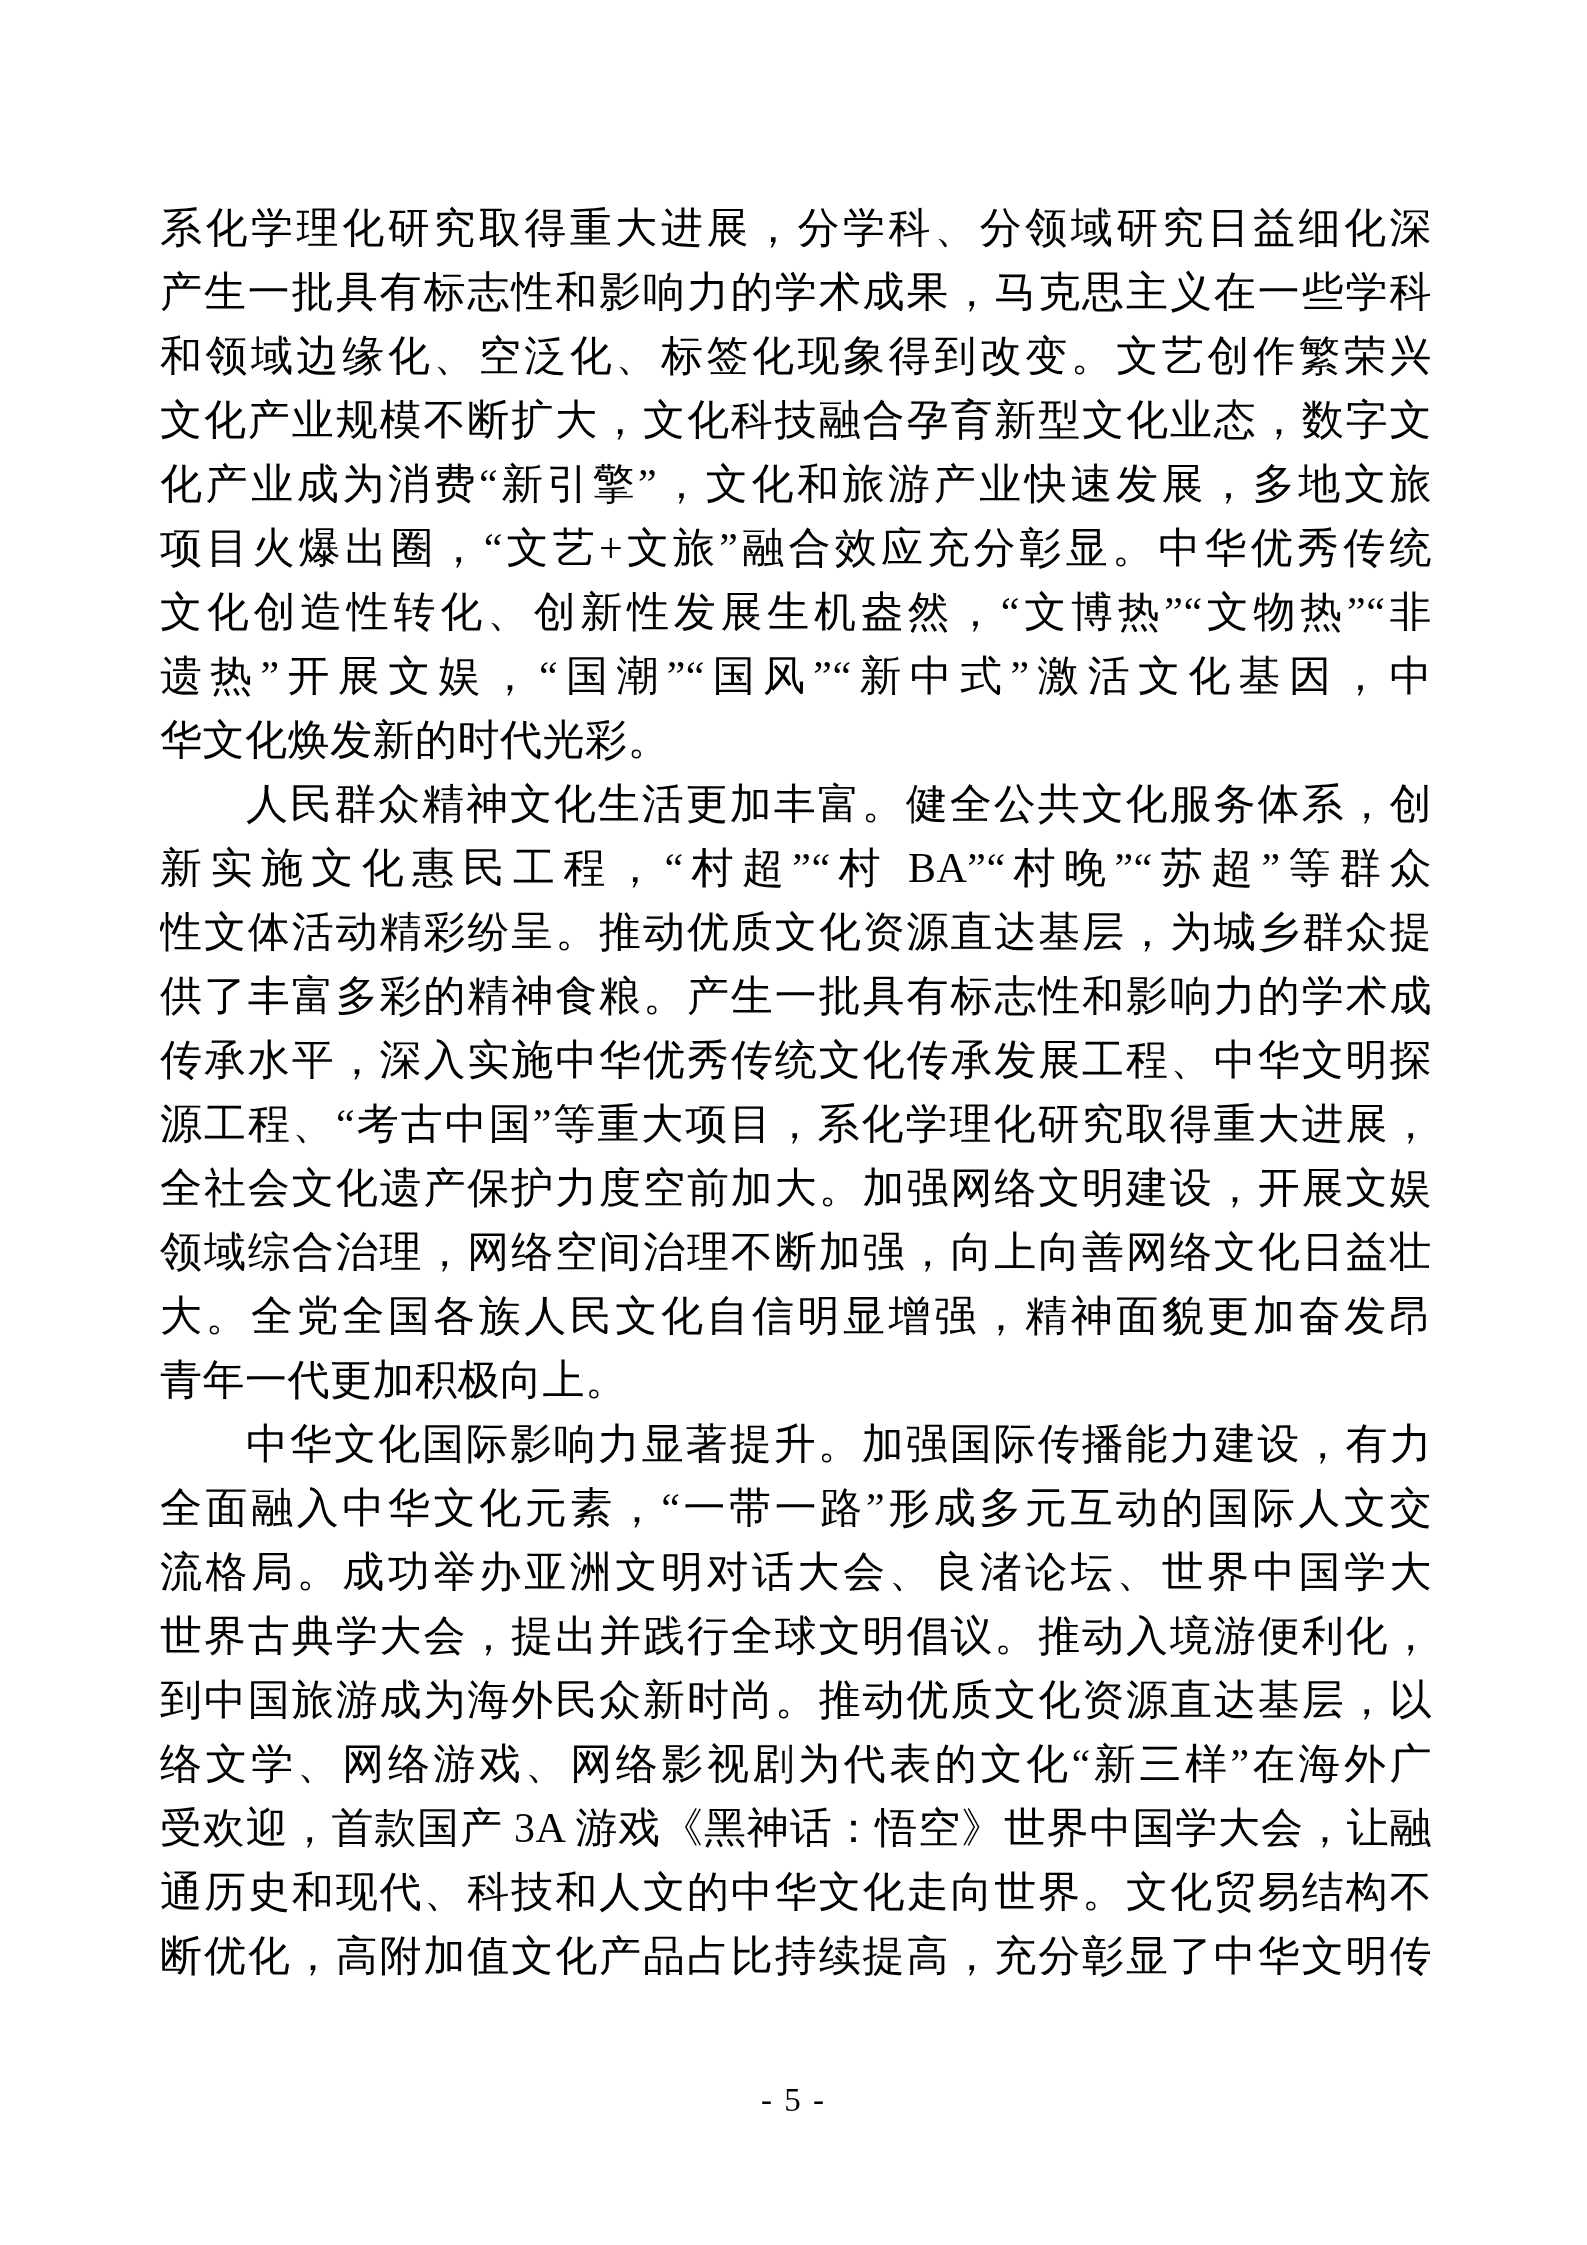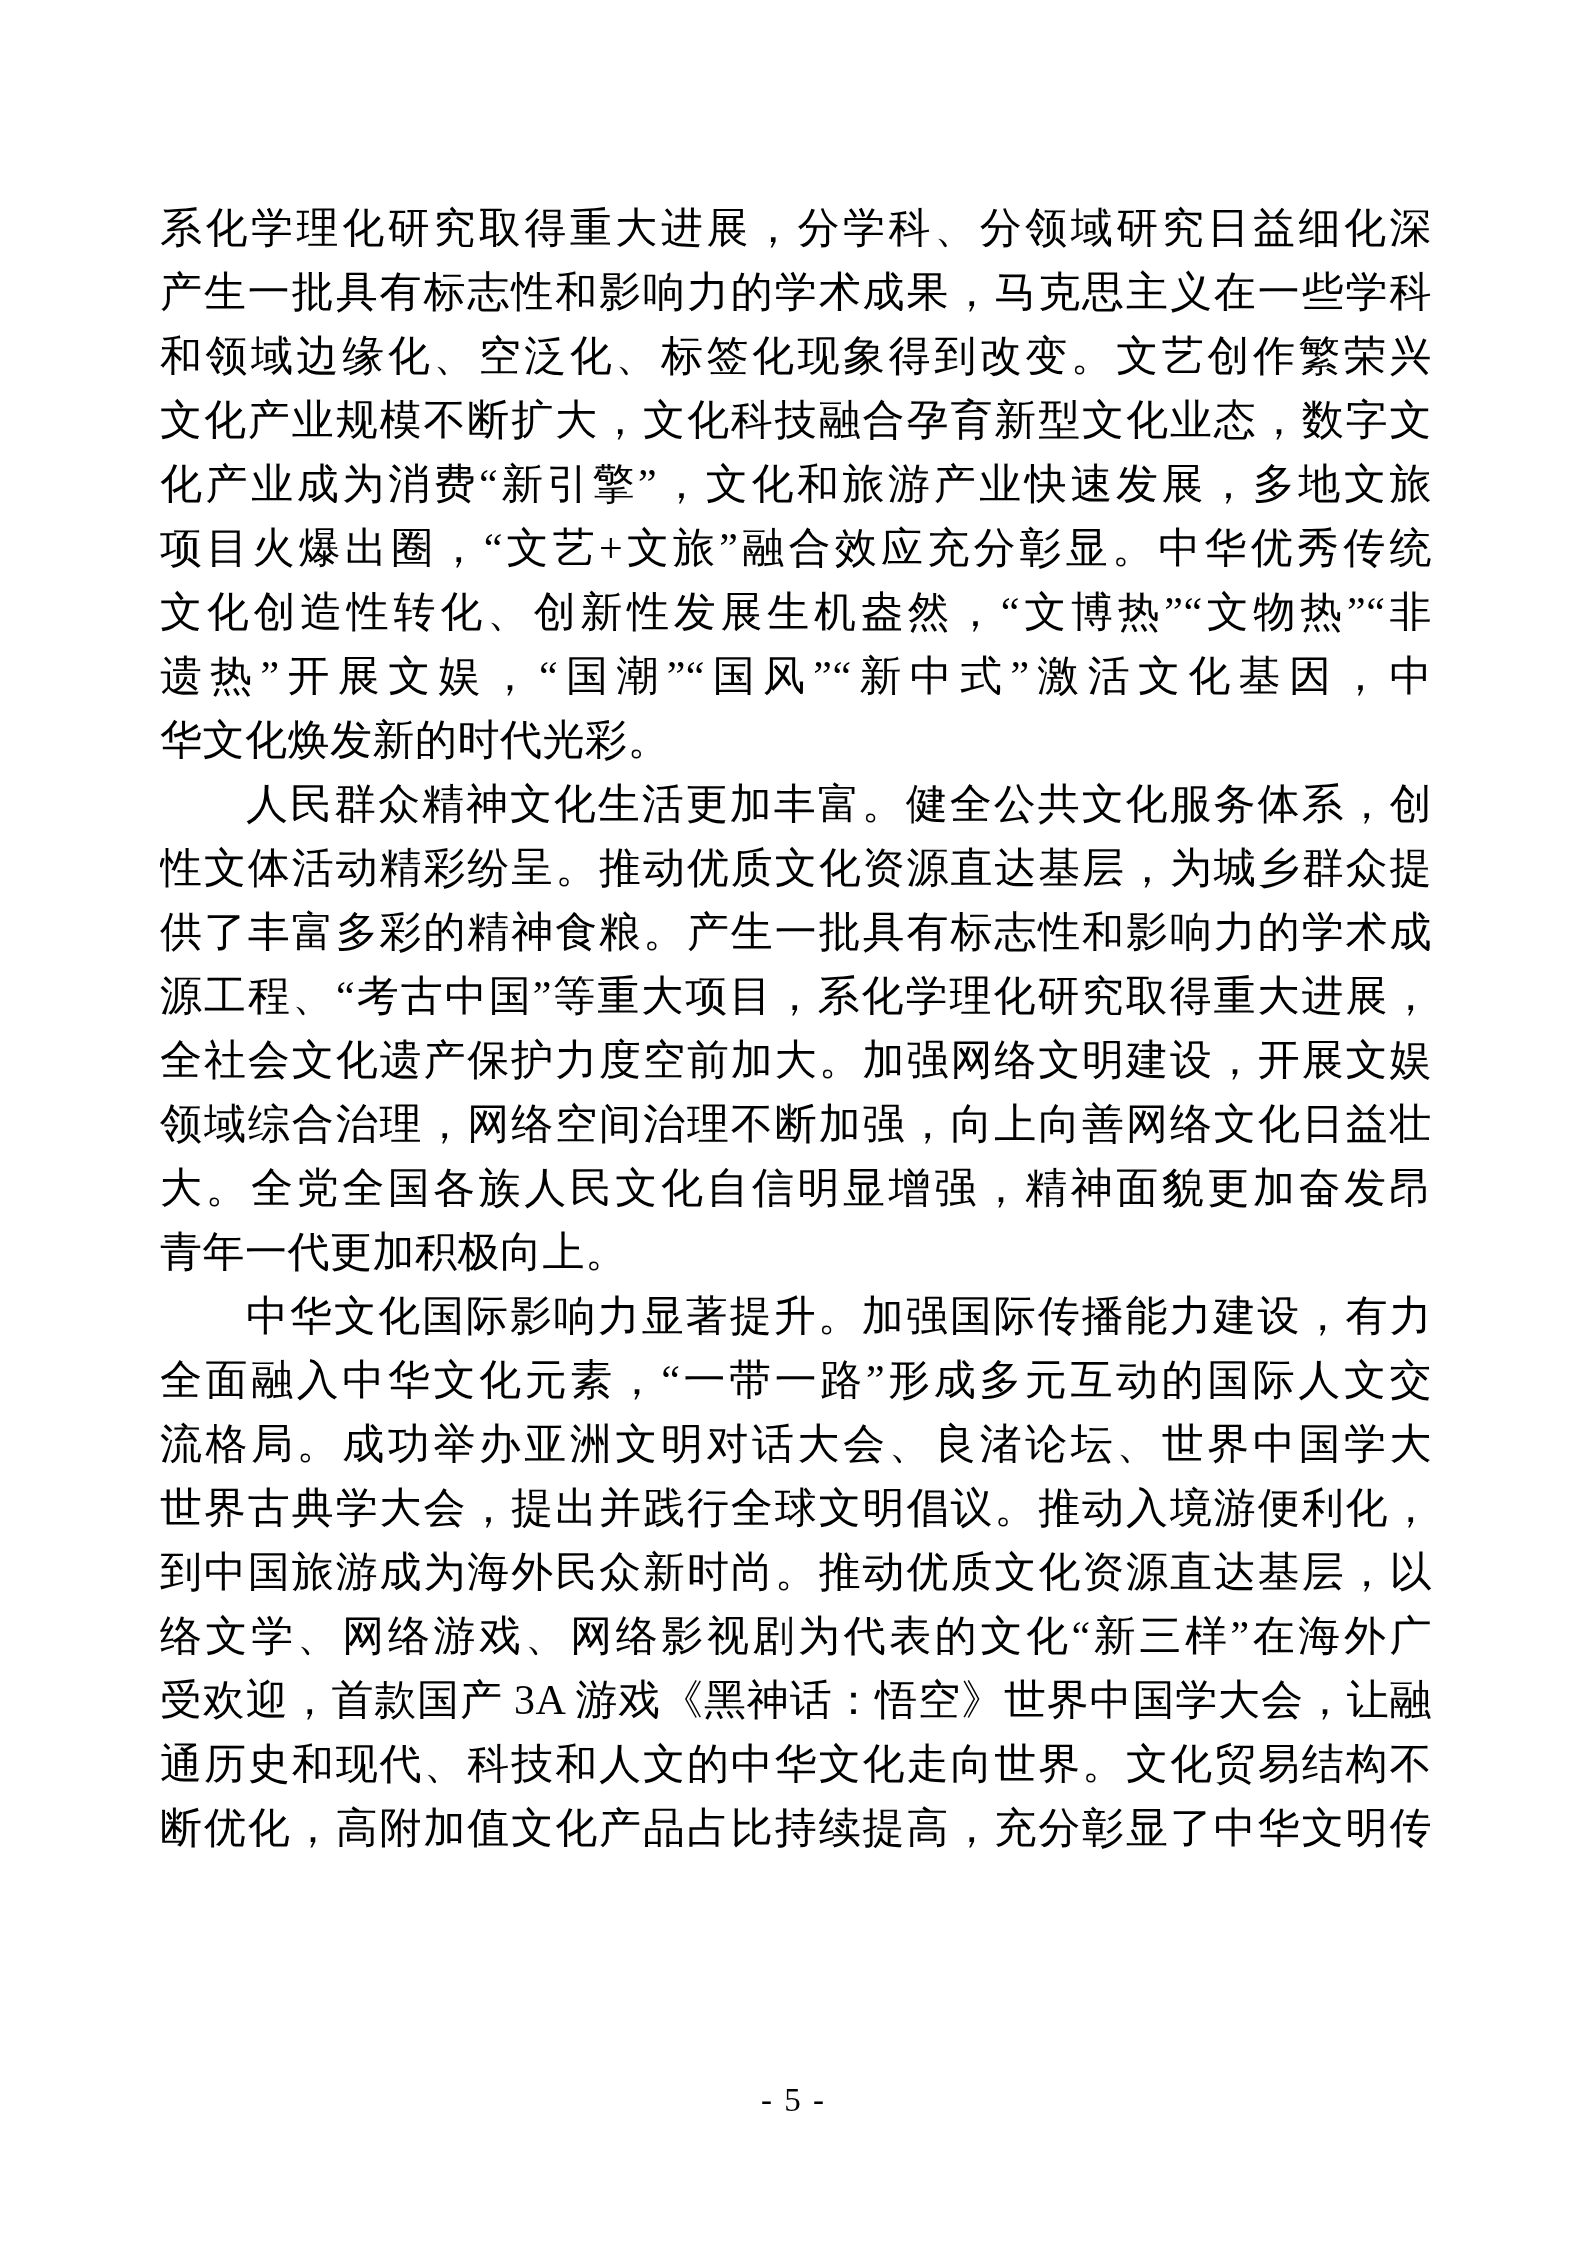--- a/index.html
+++ b/index.html
@@ -65,22 +65,24 @@
         <div class="line">和领域边缘化、空泛化、标签化现象得到改变。文艺创作繁荣兴盛，</div>
         <div class="line">文化产业规模不断扩大，文化科技融合孕育新型文化业态，数字文</div>
         <div class="line">化产业成为消费“新引擎”，文化和旅游产业快速发展，多地文旅</div>
         <div class="line">项目火爆出圈，“文艺+文旅”融合效应充分彰显。中华优秀传统</div>
         <div class="line">文化创造性转化、创新性发展生机盎然，“文博热”“文物热”“非</div>
         <div class="line">遗热”开展文娱，“国潮”“国风”“新中式”激活文化基因，中</div>
         <div class="line short">华文化焕发新的时代光彩。</div>
       </div>
       <div class="para">
         <div class="line indent">人民群众精神文化生活更加丰富。健全公共文化服务体系，创</div>
+        <div class="line">新实施文化惠民工程，“村超”“村 BA”“村晚”“苏超”等群众</div>
         <div class="line">性文体活动精彩纷呈。推动优质文化资源直达基层，为城乡群众提</div>
         <div class="line">供了丰富多彩的精神食粮。产生一批具有标志性和影响力的学术成果</div>
+        <div class="line">传承水平，深入实施中华优秀传统文化传承发展工程、中华文明探</div>
         <div class="line">源工程、“考古中国”等重大项目，系化学理化研究取得重大进展，</div>
         <div class="line">全社会文化遗产保护力度空前加大。加强网络文明建设，开展文娱</div>
         <div class="line">领域综合治理，网络空间治理不断加强，向上向善网络文化日益壮</div>
         <div class="line">大。全党全国各族人民文化自信明显增强，精神面貌更加奋发昂扬，</div>
         <div class="line short">青年一代更加积极向上。</div>
       </div>
       <div class="para">
         <div class="line indent">中华文化国际影响力显著提升。加强国际传播能力建设，有力</div>
         <div class="line">全面融入中华文化元素，“一带一路”形成多元互动的国际人文交</div>
         <div class="line">流格局。成功举办亚洲文明对话大会、良渚论坛、世界中国学大会、</div>

